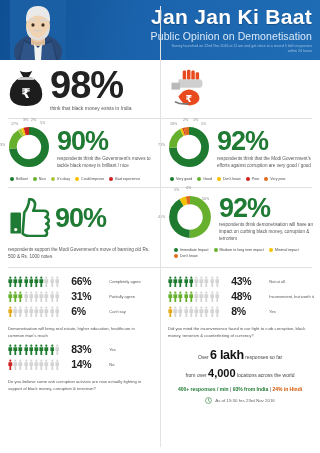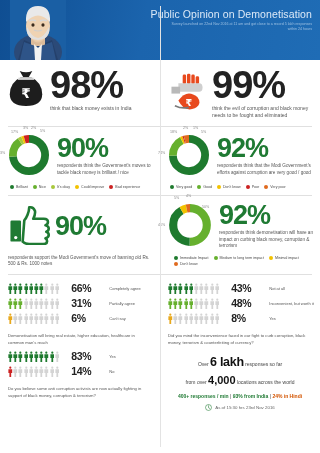--- a/index.html
+++ b/index.html
@@ -127,20 +127,21 @@
         <ellipse cx="23" cy="25" rx="1.6" ry="1.8" fill="#3a2b1e"></ellipse>
         <ellipse cx="33" cy="25" rx="1.6" ry="1.8" fill="#3a2b1e"></ellipse>
         <path d="M19 21 q4 -2 7 0" stroke="#d8d8d8" stroke-width="1.4" fill="none"></path>
         <path d="M30 21 q4 -2 7 0" stroke="#d8d8d8" stroke-width="1.4" fill="none"></path>
         <path d="M24 30 q4 2 8 0" stroke="#cfcfcf" stroke-width="1.2" fill="none"></path>
         <path d="M14 42 l14 5 l14 -5 l4 18 h-36 z" fill="#2e5488"></path>
         <path d="M24 44 l4 4 l4 -4 l-1 16 h-6 z" fill="#f2f2f2"></path>
       </svg>
     </div>
     <div class="hdr-text">
+      <div class="hdr-title">Jan Jan Ki Baat</div>
       <div class="hdr-sub">Public Opinion on Demonetisation</div>
       <div class="hdr-fine">Survey launched on 22nd Nov 2016 at 11 am and got close to a record 5 lakh responses within 24 hours</div>
     </div>
   </div>
 
   <div class="grid2">
     <div class="divider-v"></div>
     <div class="col">
       <div class="bigstat">
         <div class="icon">
@@ -164,24 +165,20 @@
             <path d="M12 34 q10 -14 22 -4 q6 8 -3 13 q-12 5 -19 -9 z" fill="#e8491d"></path>
             <text x="24" y="40" font-family="DejaVu Sans, sans-serif" font-size="11" fill="#fff" text-anchor="middle" font-weight="bold">₹</text>
             <rect x="17" y="4" width="4" height="11" rx="1.6" fill="#e8491d"></rect>
             <rect x="22" y="3" width="4" height="12" rx="1.6" fill="#e8491d"></rect>
             <rect x="27" y="4" width="4" height="11" rx="1.6" fill="#e8491d"></rect>
             <rect x="32" y="6" width="4" height="9" rx="1.6" fill="#e8491d"></rect>
             <path d="M12 14 h24 q4 0 4 5 q0 5 -4 5 h-24 z" fill="#cfcfcf"></path>
             <path d="M4 18 h10 v8 h-10 z" fill="#b9b9b9"></path>
             <path d="M8 40 q8 4 16 2" stroke="#7a7a7a" stroke-width="2" fill="none"></path>
           </svg>
-        </div>
-        <div class="txt">
-          <div class="bignum">99%</div>
-          <div class="bigdesc">think the evil of corruption and black money needs to be fought and eliminated</div>
         </div>
       </div>
     </div>
   </div>
 
   <div class="hrule"></div>
 
   <div class="grid2">
     <div class="divider-v"></div>
 

